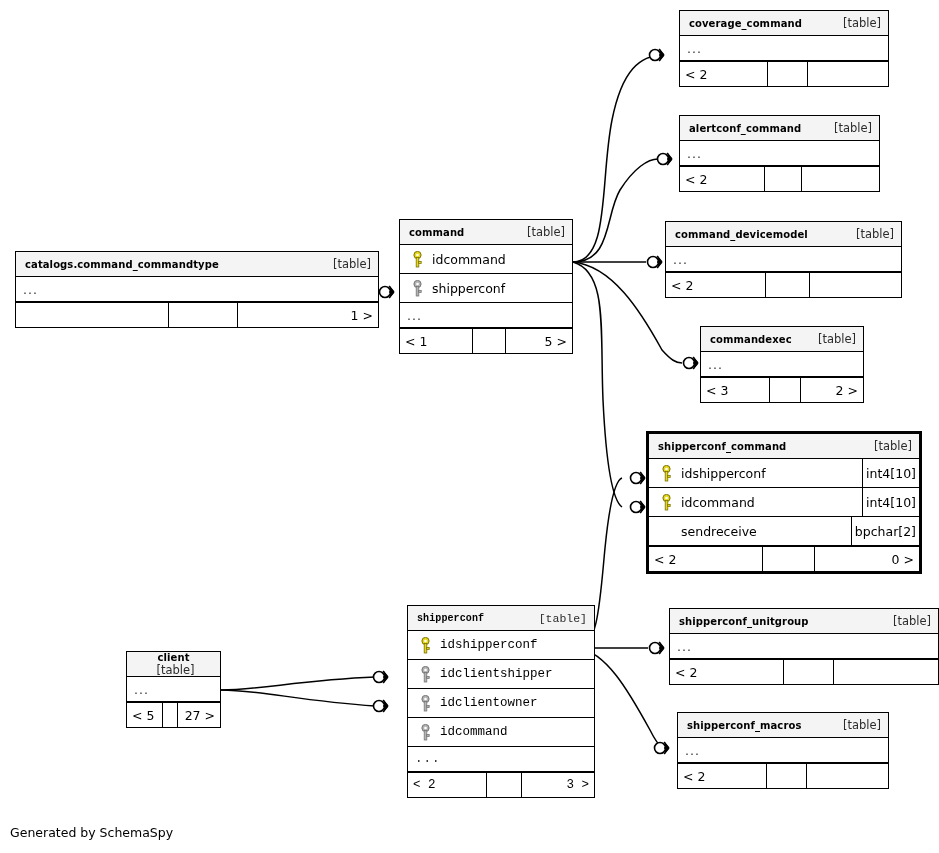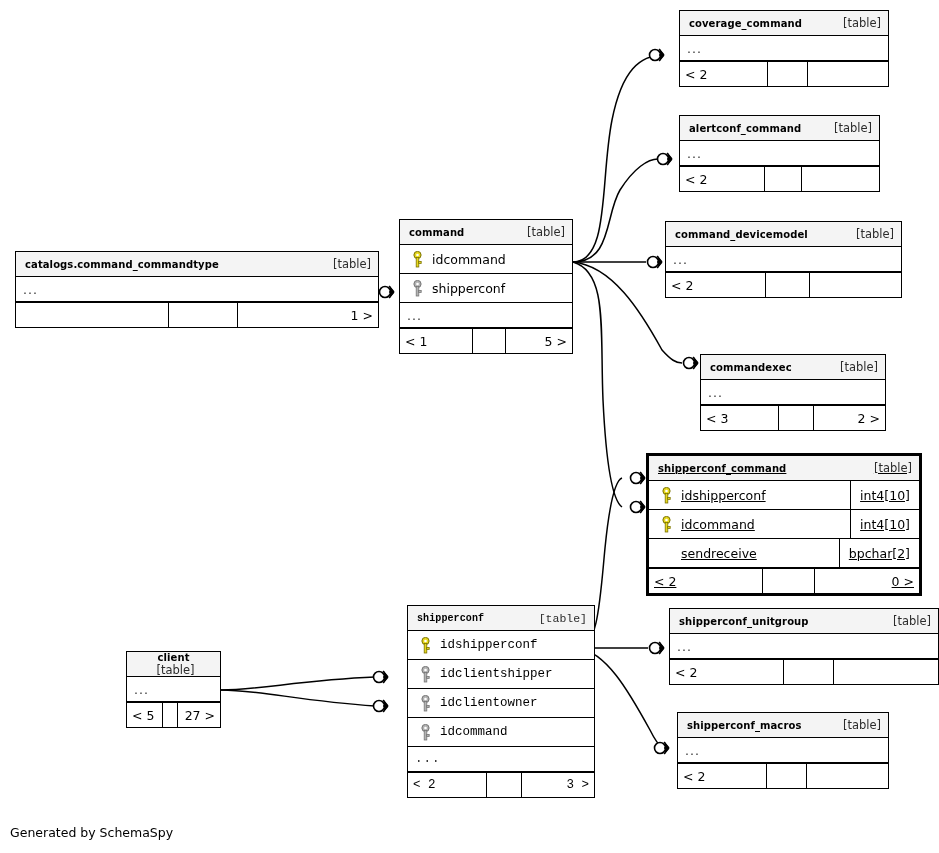--- a/index.html
+++ b/index.html
@@ -90,21 +90,21 @@
   }
   .row-name {
     flex: 1 1 auto;
     padding-left: 2px;
     font-size: 12.5px;
     overflow: hidden;
   }
   .row-type {
     box-sizing: border-box;
     border-left: 1px solid #000000;
-    padding: 0 9px;
+    padding: 0 3px;
     font-size: 12.5px;
     height: 100%;
     display: flex;
     align-items: center;
   }
 
   
   .tbl-row.ellipsis {
     height: 25px;
     padding-left: 7px;
@@ -238,21 +238,21 @@
     <div class="tbl-row ellipsis">
       <span class="row-name">...</span>
     </div>
     <div class="tbl-footer">
       <span class="foot-cell foot-left">&lt; 2</span>
       <span class="foot-cell foot-mid"></span>
       <span class="foot-cell foot-right"></span>
     </div>
   </div>
 
-  <div class="table-node" style="left:700px; top:326px; width:186px;margin-top:28px;">
+  <div class="table-node" style="left:700px; top:326px; width:164px;">
     <div class="tbl-header">
       <span class="tbl-name">commandexec</span>
       <span class="tbl-tag">[table]</span>
     </div>
     <div class="tbl-row ellipsis">
       <span class="row-name">...</span>
     </div>
     <div class="tbl-footer">
       <span class="foot-cell foot-left">&lt; 3</span>
       <span class="foot-cell foot-mid"></span>
@@ -305,21 +305,21 @@
     <div class="tbl-row ellipsis">
       <span class="row-name">...</span>
     </div>
     <div class="tbl-footer">
       <span class="foot-cell foot-left"></span>
       <span class="foot-cell foot-mid"></span>
       <span class="foot-cell foot-right">1 &gt;</span>
     </div>
   </div>
 
-  <div class="table-node focal" style="left:646px; top:453px; width:276px;text-decoration:underline;">
+  <div class="table-node focal" style="left:646px; top:431px; width:276px;">
     <div class="tbl-header">
       <span class="tbl-name">shipperconf_command</span>
       <span class="tbl-tag">[table]</span>
     </div>
     <div class="tbl-row">
       <span class="row-key">
         <svg class="key-icon" width="11" height="17" viewBox="0 0 11 17">
           <circle cx="5.5" cy="4" r="3.6" fill="#e8d81c" stroke="#7a7200" stroke-width="1"></circle>
           <circle cx="5.5" cy="4" r="1.3" fill="#ffffff"></circle>
           <rect x="4.2" y="6.5" width="2.6" height="9.5" fill="#e8d81c" stroke="#7a7200" stroke-width=".8"></rect>

